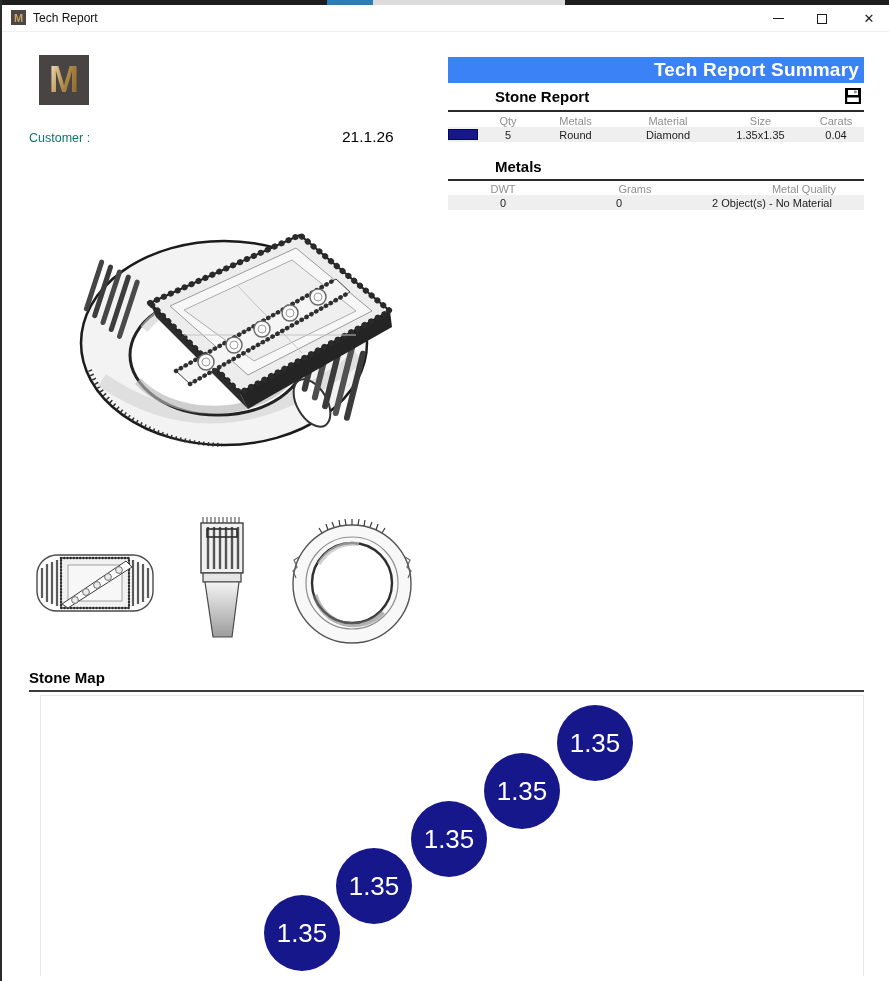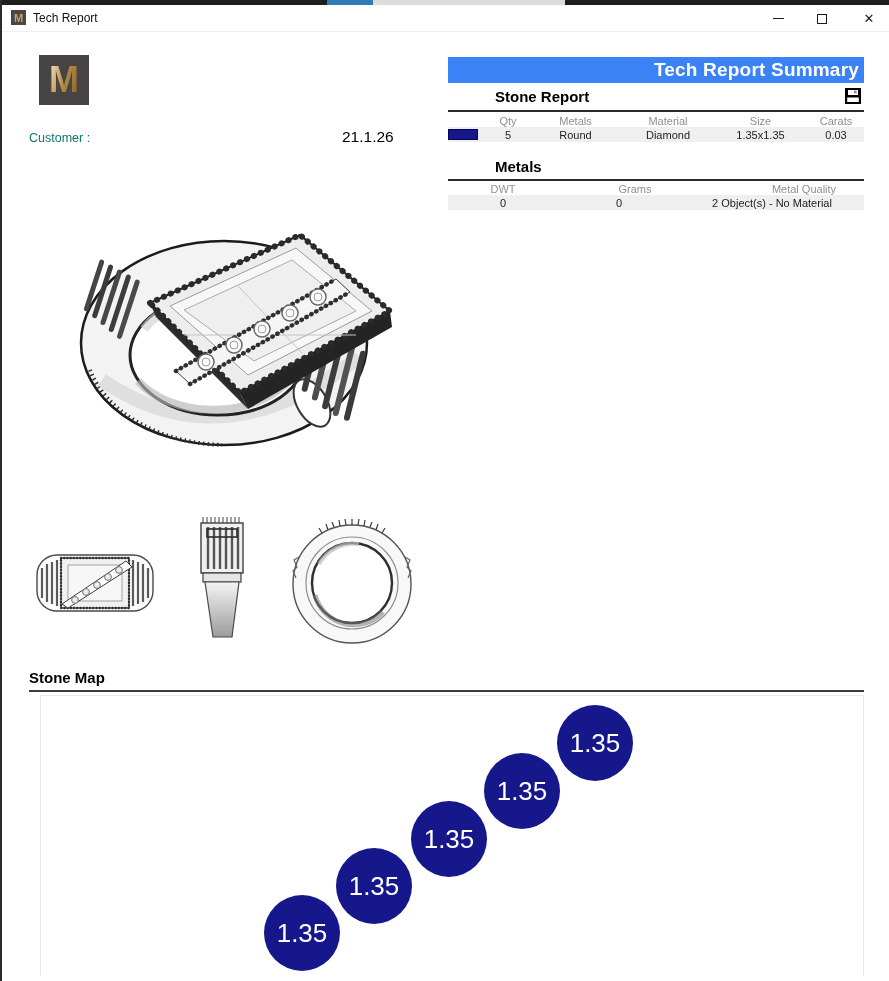--- a/index.html
+++ b/index.html
@@ -268,21 +268,21 @@
     <div>Carats</div>
   </div>
   <div class="stone-grid data-row sr-data">
     <div class="swatch-cell">
         <span class="swatch" style="background: rgb(23, 23, 140);"></span>
       </div>
     <div>5</div>
     <div>Round</div>
     <div>Diamond</div>
     <div>1.35x1.35</div>
-    <div>0.03</div>
+    <div>0.04</div>
   </div>
 
   <div class="section-heading metals-heading">Metals</div>
   <div class="rule rule-2"></div>
 
   <div class="metals-grid hdr-row mt-hdr">
     <div>DWT</div>
     <div>Grams</div>
     <div>Metal Quality</div>
   </div>

